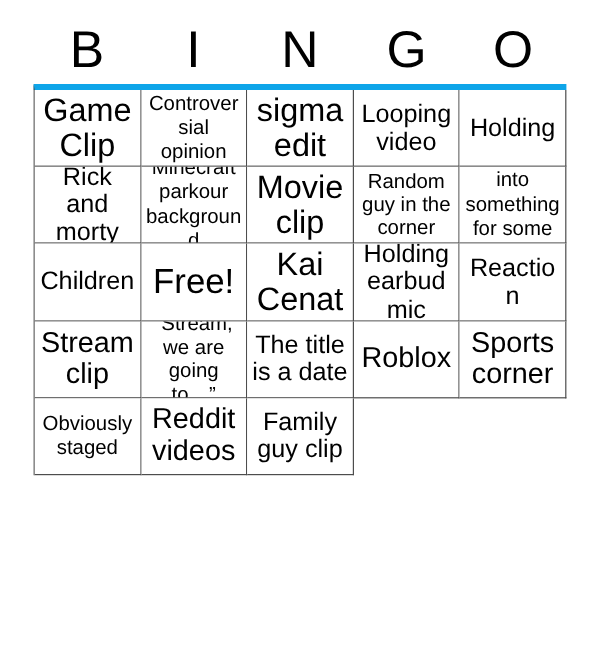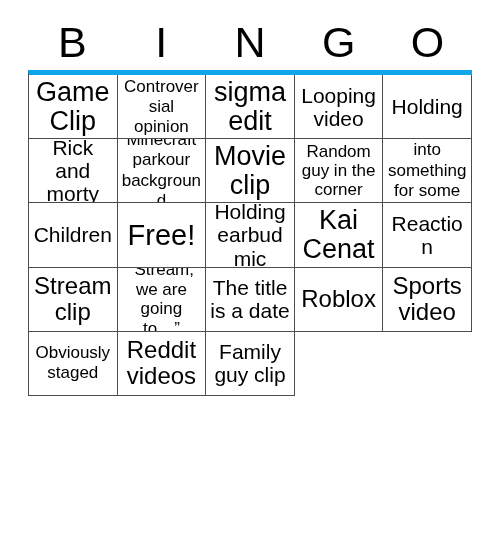--- a/index.html
+++ b/index.html
@@ -126,43 +126,43 @@
       </div>
       <div class="bingo-cell sz-xxs">
         <span class="cell-text">Cutting into something for some reason</span>
       </div>
       <div class="bingo-cell sz-md">
         <span class="cell-text">Children</span>
       </div>
       <div class="bingo-cell sz-xxl">
         <span class="cell-text">Free!</span>
       </div>
+      <div class="bingo-cell sz-xl">
+        <span class="cell-text">Kai Cenat</span>
+      </div>
       <div class="bingo-cell sz-md">
         <span class="cell-text">Holding earbud mic</span>
-      </div>
-      <div class="bingo-cell sz-xl">
-        <span class="cell-text">Kai Cenat</span>
       </div>
       <div class="bingo-cell sz-md">
         <span class="cell-text">Reaction</span>
       </div>
       <div class="bingo-cell sz-lg">
         <span class="cell-text">Stream clip</span>
       </div>
       <div class="bingo-cell sz-sm">
         <span class="cell-text">“Stream, we are going to…”</span>
       </div>
       <div class="bingo-cell sz-md">
         <span class="cell-text">The title is a date</span>
       </div>
       <div class="bingo-cell sz-lg">
         <span class="cell-text">Roblox</span>
       </div>
       <div class="bingo-cell sz-lg">
-        <span class="cell-text">Sports video</span>
+        <span class="cell-text">Sports corner</span>
       </div>
       <div class="bingo-cell sz-xs">
         <span class="cell-text">Obviously staged</span>
       </div>
       <div class="bingo-cell sz-lg">
         <span class="cell-text">Reddit videos</span>
       </div>
       <div class="bingo-cell sz-md">
         <span class="cell-text">Family guy clip</span>
       </div>

